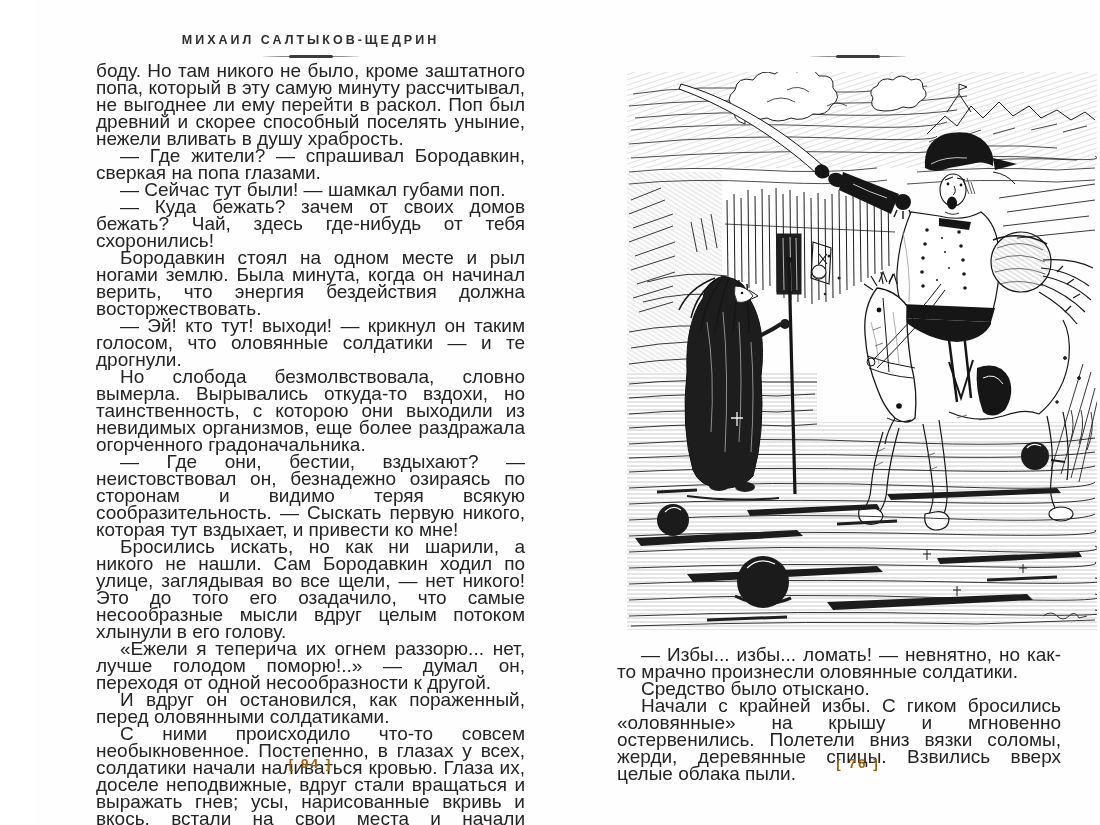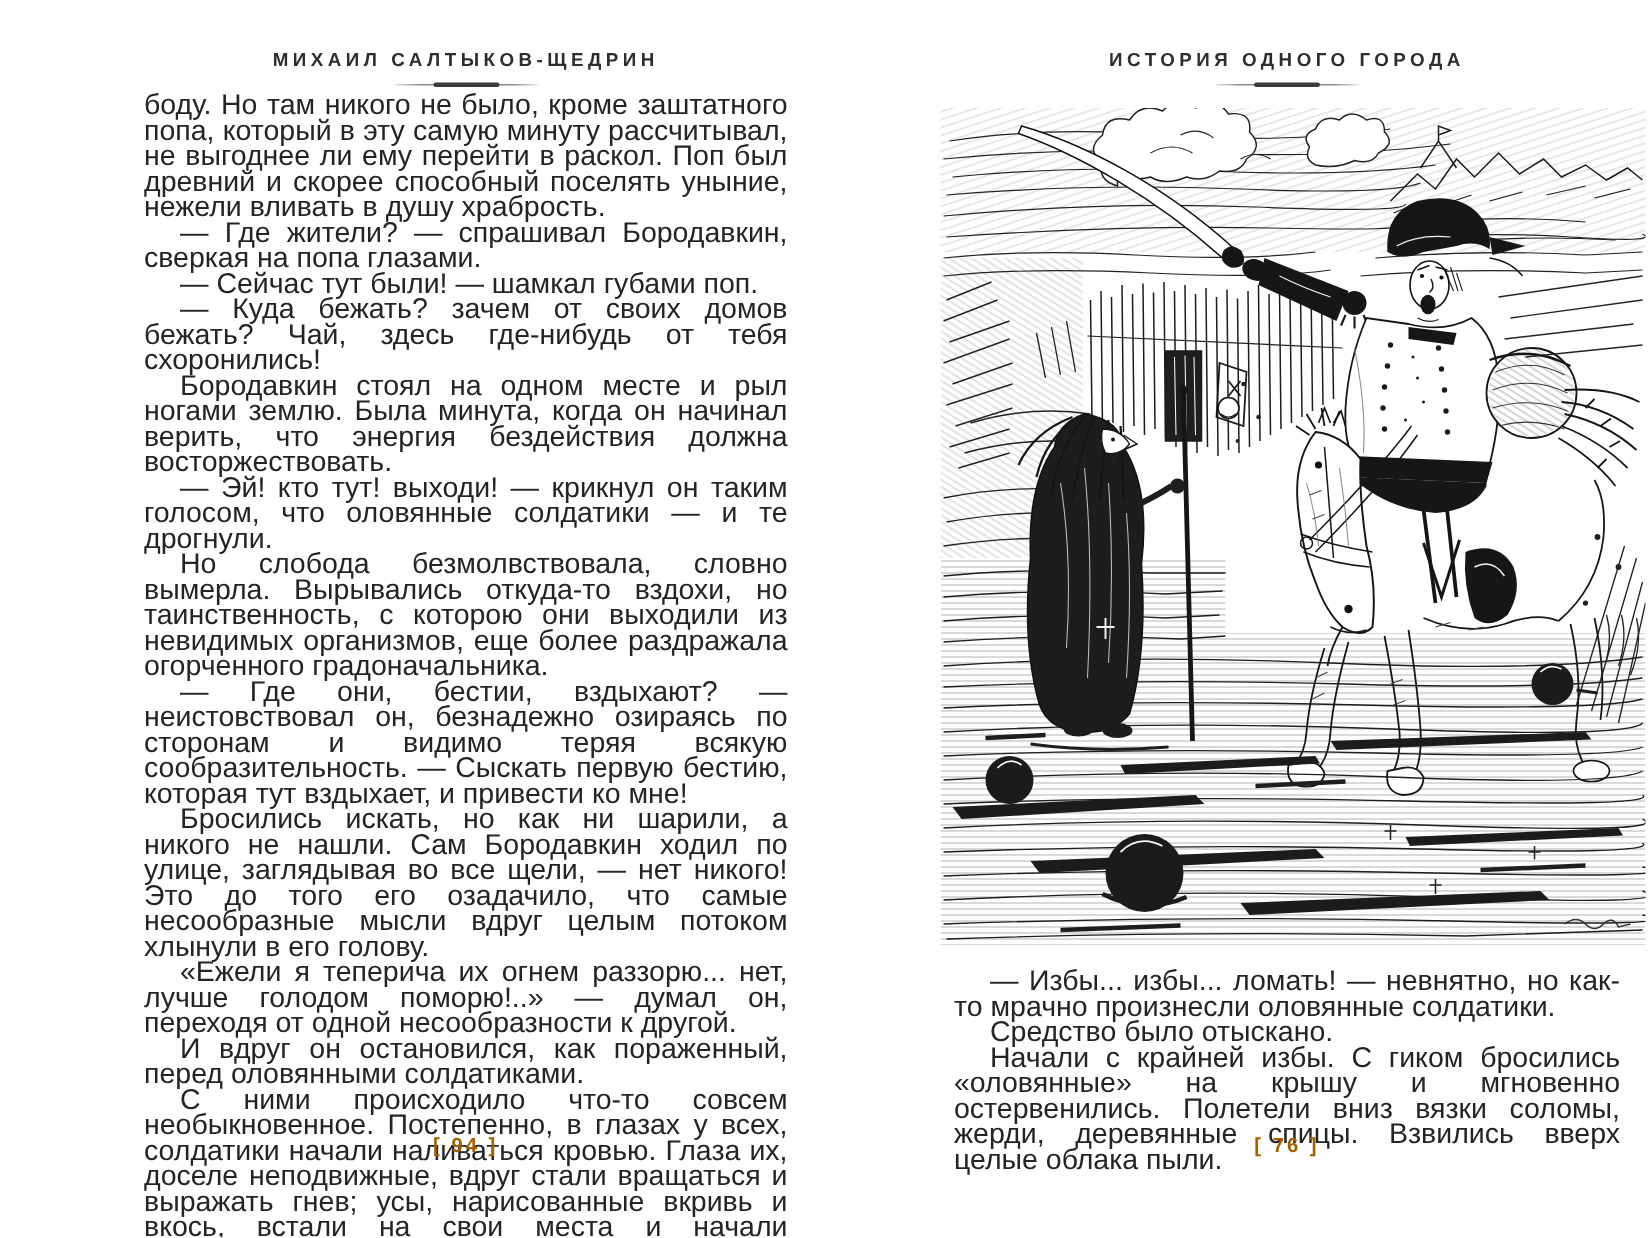--- a/index.html
+++ b/index.html
@@ -11,21 +11,21 @@
   .running-head.right{left:602px;width:444px;}
   .head-rule{position:absolute;top:55px;width:96px;height:3px;}
   .head-rule.left{left:229px;}
   .head-rule.right{left:776px;}
   .head-rule::before{content:"";position:absolute;left:0;right:0;top:1px;height:1px;
       background:linear-gradient(90deg,rgba(80,80,80,.12),#8a8a8a 18%,#8a8a8a 82%,rgba(80,80,80,.12));}
   .head-rule::after{content:"";position:absolute;left:26px;width:44px;top:0;height:3px;
       background:#3c3c3c;border-radius:2px;}
   .bodytext{position:absolute;text-align:justify;font-size:19px;line-height:17px;}
   .bodytext.left{left:62px;top:62px;width:429px;}
-  .bodytext.right{left:602px;top:646px;width:444px;}
+  .bodytext.right{left:583px;top:646px;width:444px;}
   .bodytext p{margin:0;text-indent:24px;}
   .bodytext p.noindent{text-indent:0;}
   .pagenum{position:absolute;top:756px;text-align:center;font-size:13.5px;font-weight:bold;
            letter-spacing:2px;color:#a16207;}
   .pagenum.left{left:62px;width:429px;}
   .pagenum.right{left:602px;width:444px;}
   .illustration{position:absolute;left:593px;top:72px;width:470px;height:558px;}
   .illustration svg{display:block;width:100%;height:100%;}
 </style>
 </head>
@@ -37,31 +37,30 @@
   <div class="head-rule left"></div>
 
   <div class="bodytext left">
     <p class="noindent">боду. Но там никого не было, кроме заштатного попа, который в эту самую минуту рассчитывал, не выгоднее ли ему перейти в раскол. Поп был древний и скорее способный поселять уныние, нежели вливать в душу храбрость.</p>
     <p>— Где жители? — спрашивал Бородавкин, сверкая на попа глазами.</p>
     <p>— Сейчас тут были! — шамкал губами поп.</p>
     <p>— Куда бежать? зачем от своих домов бежать? Чай, здесь где-нибудь от тебя схоронились!</p>
     <p>Бородавкин стоял на одном месте и рыл ногами землю. Была минута, когда он начинал верить, что энергия бездействия должна восторжествовать.</p>
     <p>— Эй! кто тут! выходи! — крикнул он таким голосом, что оловянные солдатики — и те дрогнули.</p>
     <p>Но слобода безмолвствовала, словно вымерла. Вырывались откуда-то вздохи, но таинственность, с которою они выходили из невидимых организмов, еще более раздражала огорченного градоначальника.</p>
-    <p>— Где они, бестии, вздыхают? — неистовствовал он, безнадежно озираясь по сторонам и видимо теряя всякую сообразительность. — Сыскать первую бестию, которая тут вздыхает, и привести ко мне!</p>
+    <p>— Где они, бестии, вздыхают? — неистовствовал он, безнадежно озираясь по сторонам и видимо теряя всякую сообразительность. — Сыскать первую никого, которая тут вздыхает, и привести ко мне!</p>
     <p>Бросились искать, но как ни шарили, а никого не нашли. Сам Бородавкин ходил по улице, заглядывая во все щели, — нет никого! Это до того его озадачило, что самые несообразные мысли вдруг целым потоком хлынули в его голову.</p>
     <p>«Ежели я теперича их огнем раззорю... нет, лучше голодом поморю!..» — думал он, переходя от одной несообразности к другой.</p>
     <p>И вдруг он остановился, как пораженный, перед оловянными солдатиками.</p>
     <p>С ними происходило что-то совсем необыкновенное. Постепенно, в глазах у всех, солдатики начали наливаться кровью. Глаза их, доселе неподвижные, вдруг стали вращаться и выражать гнев; усы, нарисованные вкривь и вкось, встали на свои места и начали шевелиться; губы, представлявшие тонкую розовую черту, которая от бывших дождей почти уже смылась, оттопырились и изъявляли намерение нечто произнести. Появились ноздри, о которых прежде и в помине не было, и начали раздуваться и свидетельствовать о нетерпении.</p>
     <p>— Что скажете, служивые? — спросил Бородавкин.</p>
   </div>
 
   <div class="pagenum left">[ 94 ]</div>
 
-  <div class="running-head right">ИСТОРИЯ ОДНОГО ГОРОДА</div>
   <div class="head-rule right"></div>
 
   <div class="illustration">
     <svg viewBox="0 0 470 558" xmlns="http://www.w3.org/2000/svg">
       <defs>
         <pattern id="pH" width="4" height="4" patternUnits="userSpaceOnUse">
           <path d="M0 2 H4" stroke="#555" stroke-width="0.7"></path>
         </pattern>
         <pattern id="pD" width="5" height="5" patternUnits="userSpaceOnUse" patternTransform="rotate(-18)">
           <path d="M0 2.5 H5" stroke="#666" stroke-width="0.7"></path>

